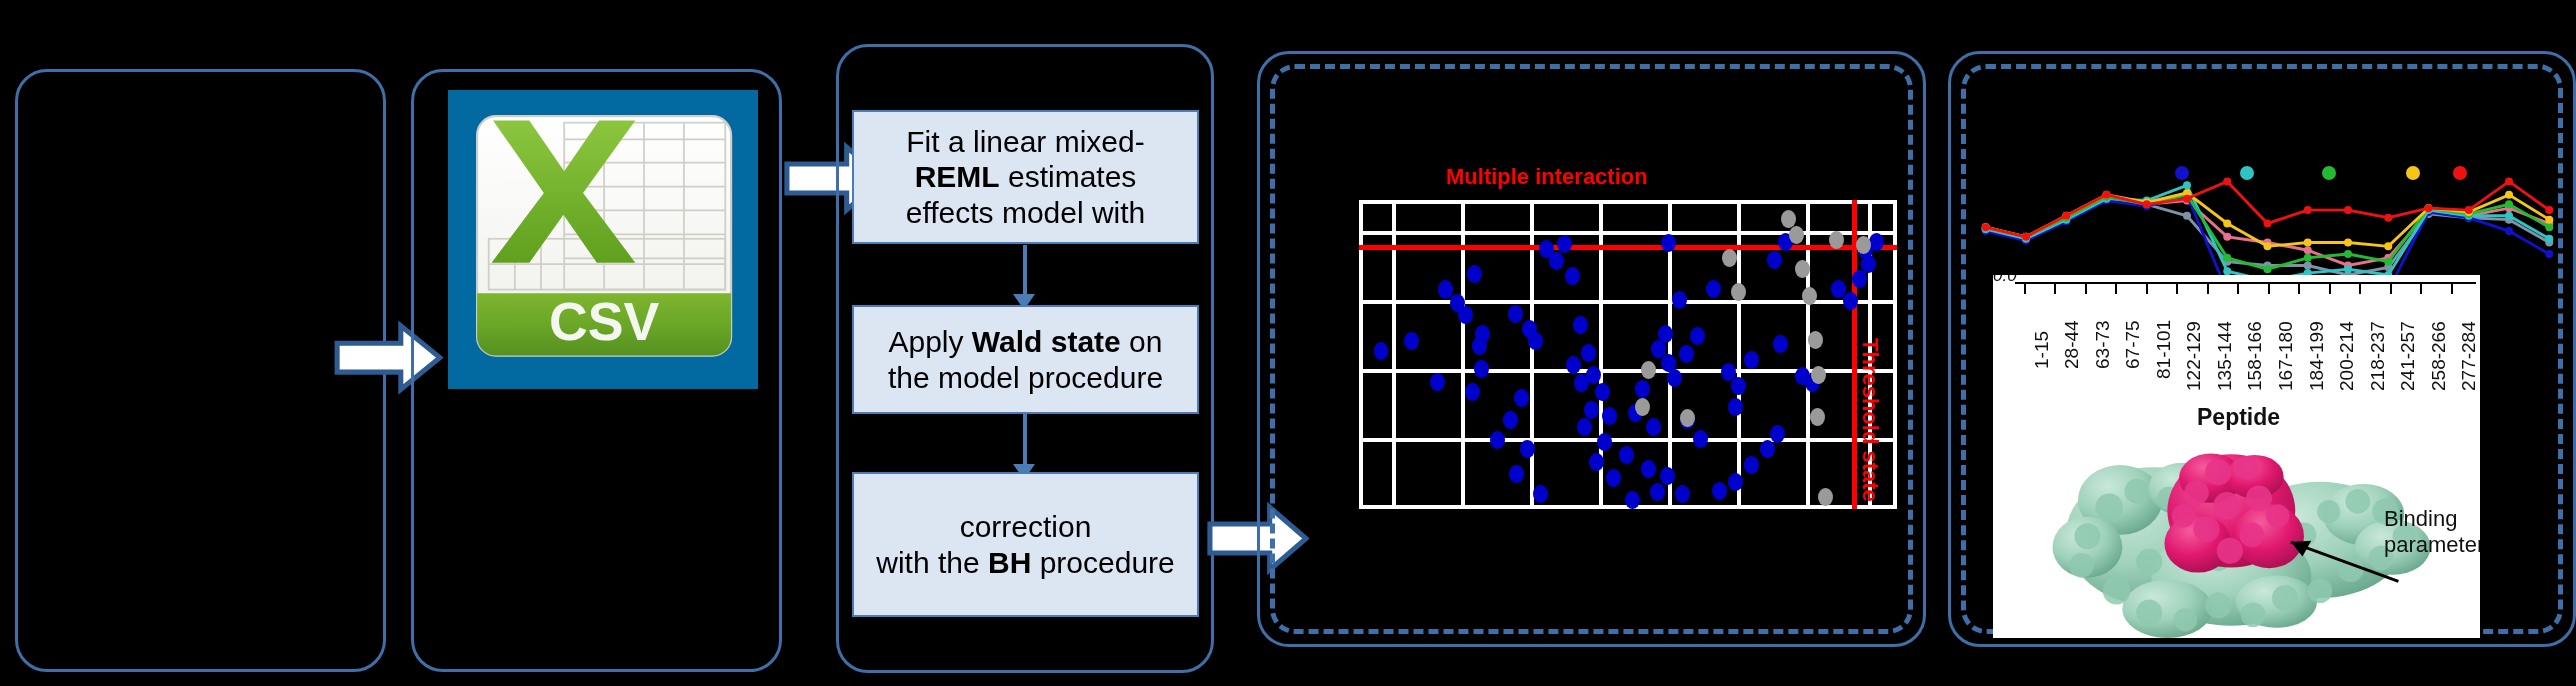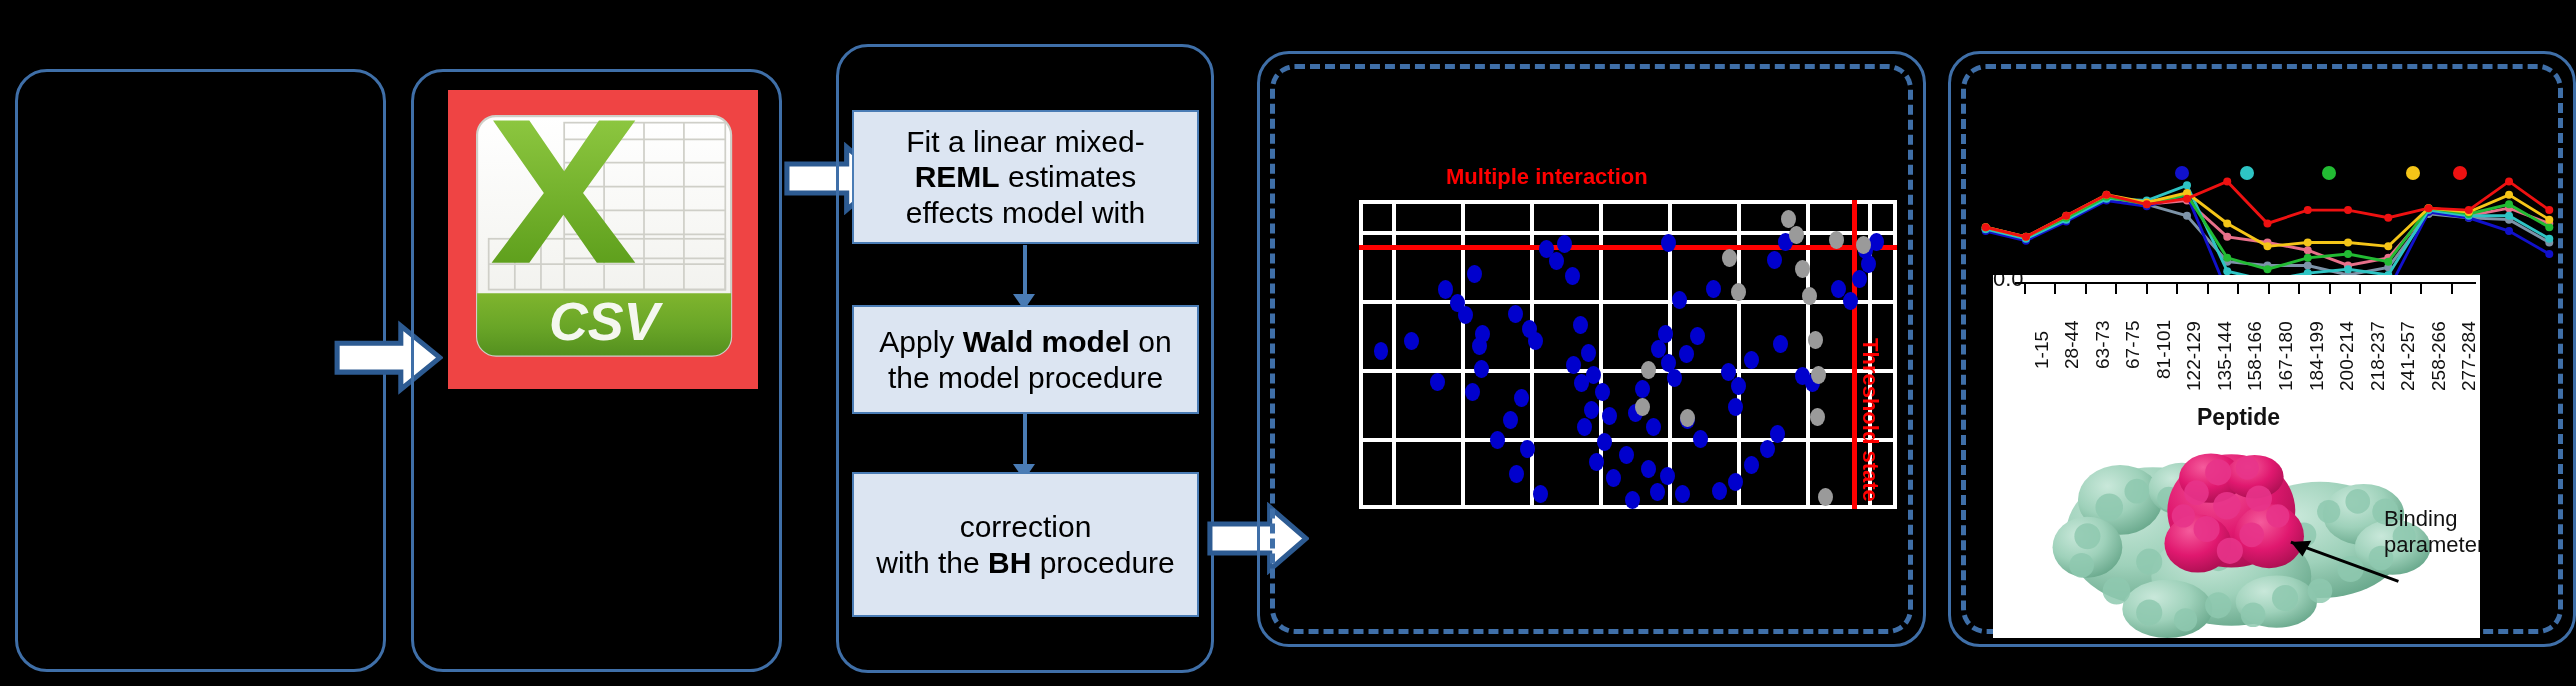--- a/index.html
+++ b/index.html
@@ -42,41 +42,41 @@
   
   .peptide-lines{position:absolute;overflow:visible;}
   .legend-dot{position:absolute;border-radius:50%;width:14px;height:14px;}
 
   
   .chartcard{position:absolute;background:#ffffff;overflow:hidden;}
   .axis-line{position:absolute;background:#000;}
   .tick{position:absolute;background:#000;width:2.2px;height:9.4px;}
   .xtick-label{position:absolute;font-size:19px;color:#111;white-space:nowrap;
      transform-origin:0 0;transform:rotate(-90deg);}
-  .ylabel-00{position:absolute;font-size:22px;color:#111;}
+  .ylabel-00{position:absolute;font-size:17px;color:#111;font-style:italic;}
   .axis-title{position:absolute;font-size:23px;color:#111;}
   .binding-label{position:absolute;font-size:22px;color:#111;line-height:1.2;}
   .protein{position:absolute;}
 </style>
 </head>
 <body>
 
 <div class="stage">
 
   <div class="panel" style="left:14.5px;top:69px;width:371px;height:603px;"></div>
 
   <div class="arrow" style="left:334px;top:320px;width:109px;height:76px;">
     <svg width="109" height="76" viewBox="0 0 150 105">
       <path d="M4 32 L92 32 L92 8 L146 52 L92 96 L92 72 L4 72 Z" fill="#ffffff" stroke="#2d5b92" stroke-width="7" stroke-linejoin="miter"></path>
     </svg>
   </div>
 
   <div class="panel" style="left:411px;top:69px;width:371px;height:603px;"></div>
 
-  <div style="position:absolute;left:448px;top:90px;width:310px;height:299px;background:#ef4444;font-style:italic;">
+  <div style="position:absolute;left:448px;top:90px;width:310px;height:299px;background:#0369a1;">
     <svg width="310" height="299" viewBox="0 0 427 412">
       <defs>
         <linearGradient id="gsheet" x1="0" y1="0" x2="0" y2="1">
           <stop offset="0%" stop-color="#ffffff"></stop>
           <stop offset="78%" stop-color="#f2f2ee"></stop>
           <stop offset="100%" stop-color="#e2e2dc"></stop>
         </linearGradient>
         <linearGradient id="gband" x1="0" y1="0" x2="0" y2="1">
           <stop offset="0%" stop-color="#7fb52e"></stop>
           <stop offset="55%" stop-color="#69a527"></stop>
@@ -131,21 +131,21 @@
       <div><b>REML</b> estimates</div>
       <div>effects model with</div>
     </div>
   </div>
 
   <div class="vline" style="left:1023px;top:245px;width:3.6px;height:57px;"></div>
   <div class="vtip" style="left:1013px;top:294px;"></div>
 
   <div class="pbox" style="left:852px;top:305px;width:347px;height:109px;">
     <div>
-      <div>Apply <b>Wald model</b> on</div>
+      <div>Apply <b>Wald state</b> on</div>
       <div>the model procedure</div>
     </div>
   </div>
 
   <div class="vline" style="left:1023px;top:414px;width:3.6px;height:58px;"></div>
   <div class="vtip" style="left:1013px;top:464px;"></div>
 
   <div class="pbox" style="left:852px;top:472px;width:347px;height:145px;">
     <div>
       <div>correction</div>

